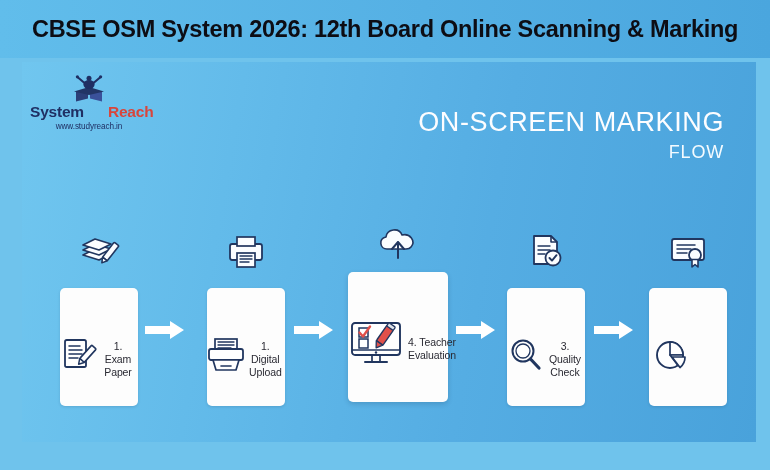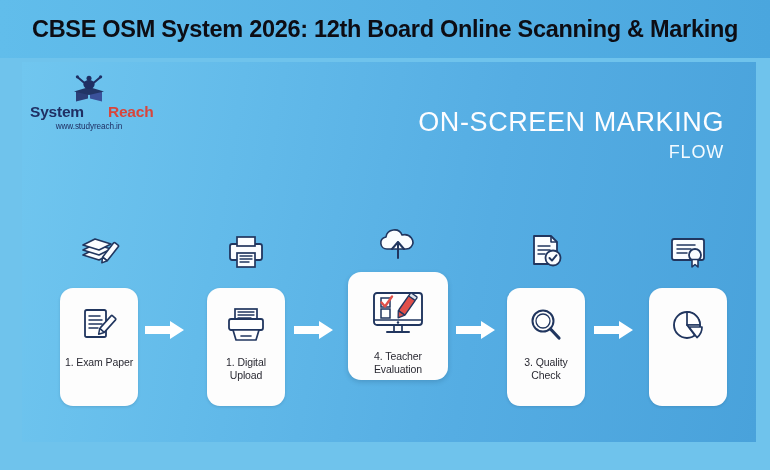--- a/index.html
+++ b/index.html
@@ -130,30 +130,29 @@
     display: flex; align-items: center; justify-content: center;
   }
   .card {
     position: absolute;
     left: 50%;
     transform: translateX(-50%);
     top: 58px;
     width: 78px;
     height: 118px;
     background: #fdfdfd;
-    border-radius: 13px;
+    border-radius: 5px;
     box-shadow: 0 1px 3px rgba(20,50,80,0.16);
     display: flex;
-    flex-direction: column;
     align-items: center;
     padding-top: 15px;
   }
   .card.tall {
     width: 100px;
-    height: 108px;
+    height: 130px;
     top: 50px;
     padding-top: 16px;
     box-shadow: 0 2px 5px rgba(20,50,80,0.2);
   }
   .card-icon {
     width: 44px; height: 44px;
     display: flex; align-items: center; justify-content: center;
   }
   .card.tall .card-icon { width: 58px; height: 54px; }
   .card-label {

